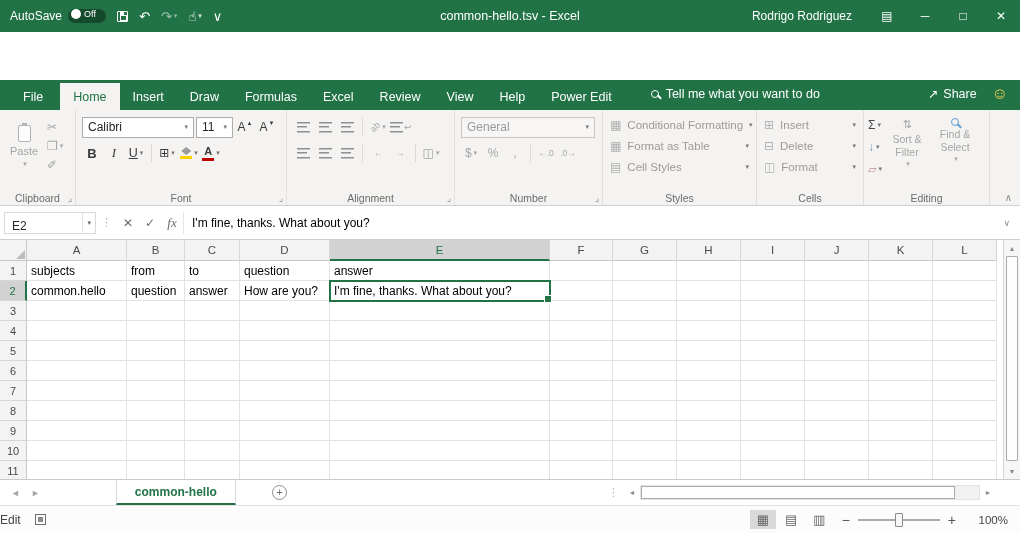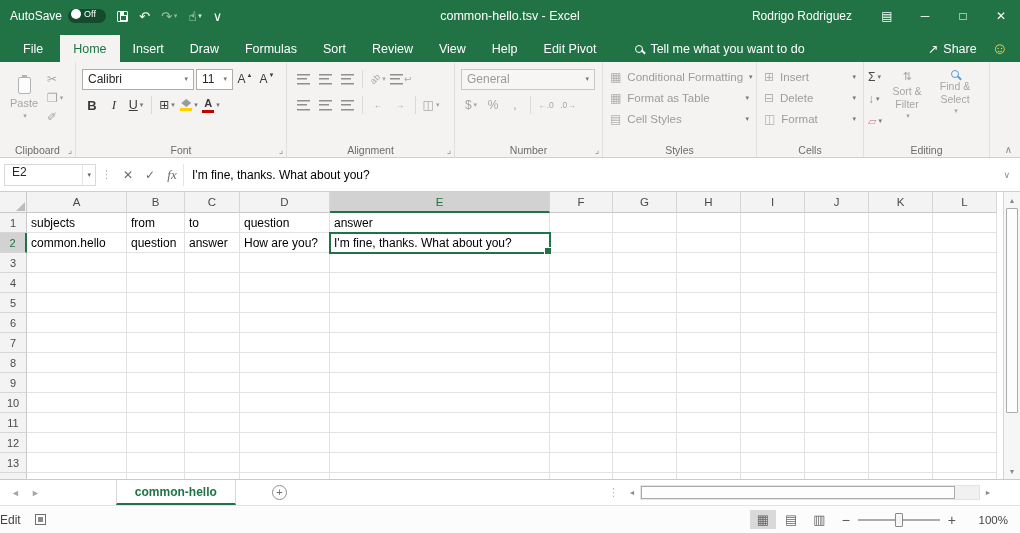--- a/index.html
+++ b/index.html
@@ -19,21 +19,21 @@
   .floppy{width:11px;height:11px;border:1.5px solid #fff;border-radius:1px;position:relative;display:inline-block;}
   .floppy::before{content:"";position:absolute;top:0;left:2px;width:4px;height:3px;background:#fff;}
   .floppy::after{content:"";position:absolute;bottom:0;left:2px;width:5px;height:3.5px;border:1px solid #fff;}
   .ddw{font-size:7px;opacity:.85;margin-left:1px;}
   .win-title{position:absolute;left:0;right:0;text-align:center;font-size:12.5px;color:#fff;}
   .tb-right{margin-left:auto;display:flex;align-items:center;height:100%;z-index:2;}
   .user-name{font-size:12px;margin-right:16px;}
   .tb-btn{width:38px;height:100%;display:flex;align-items:center;justify-content:center;font-size:12px;}
 
   
-  .tabrow{flex:0 0 30px;background:#217346;display:flex;align-items:flex-end;color:#fff;}
+  .tabrow{flex:0 0 30px;background:#217346;display:flex;color:#fff;margin-top:48px;}
   #ribbon-tabs{display:flex;align-items:flex-end;height:100%;padding-left:6px;}
   .rtab{padding:0 13px;height:27px;display:flex;align-items:center;font-size:12.5px;white-space:nowrap;}
   .rtab.file{padding:0 17px;}
   .rtab.active{background:#f4f3f1;color:#217346;}
   .tellme{display:flex;align-items:center;gap:7px;height:27px;margin-left:26px;font-size:12.5px;white-space:nowrap;}
   .mag{width:8px;height:8px;border:1.5px solid #fff;border-radius:50%;position:relative;display:inline-block;}
   .mag::after{content:"";position:absolute;width:5px;height:1.5px;background:#fff;transform:rotate(45deg);right:-4px;bottom:-1px;}
   .tabrow-right{margin-left:auto;display:flex;align-items:center;gap:15px;padding-right:12px;height:27px;}
   .share{display:flex;align-items:center;gap:5px;font-size:12.5px;}
   .smiley{font-size:16px;color:#ffd34d;line-height:1;}
@@ -86,21 +86,21 @@
   .eraser{color:#c98da0;font-size:11px;}
   .fillarrow{color:#7d9cc0;}
   .big2{width:46px;display:flex;flex-direction:column;align-items:center;justify-content:flex-start;font-size:10.5px;text-align:center;line-height:1.2;padding-top:4px;gap:2px;}
   .mag2{width:8px;height:8px;border:1.5px solid #5b9bd5;border-radius:50%;position:relative;display:inline-block;}
   .mag2::after{content:"";position:absolute;width:5px;height:1.5px;background:#5b9bd5;transform:rotate(45deg);right:-4px;bottom:-1px;}
   .sfglyph{font-size:11px;color:#8f8f8f;}
   .collapse-ribbon{position:absolute;right:8px;bottom:2px;font-size:10px;color:#8a8a8a;}
 
   
   .formula-row{flex:0 0 34px;background:#fff;border-bottom:1px solid #cfcfcf;display:flex;align-items:center;padding:0 4px;}
-  .name-box{width:92px;height:22px;border:1px solid #d9d9d9;display:flex;align-items:flex-start;padding-left:7px;font-size:12px;background:#fff;}
+  .name-box{width:92px;height:22px;border:1px solid #d9d9d9;display:flex;align-items:flex-end;padding-left:7px;font-size:12px;background:#fff;}
   .nb-dd{margin-left:auto;font-size:7px;color:#666;border-left:1px solid #e4e4e4;align-self:stretch;display:flex;align-items:center;padding:0 4px;}
   .fdots{color:#b0b0b0;font-size:11px;margin:0 5px;}
   .fx-btn{width:22px;height:22px;display:inline-flex;align-items:center;justify-content:center;font-size:12px;color:#6a6a6a;}
   .fx-btn i{font-family:"Liberation Serif",serif;font-size:13px;}
   .fx-field{flex:1;height:22px;border-left:1px solid #e4e4e4;display:flex;align-items:center;padding-left:8px;font-size:12px;color:#000;white-space:nowrap;overflow:hidden;}
   .fx-expand{font-size:9px;color:#8a8a8a;margin:0 6px;}
 
   
   .grid-wrap{flex:1;display:flex;overflow:hidden;background:#fff;}
   .grid{flex:1;overflow:hidden;}
@@ -196,25 +196,25 @@
     </div>
   </div>
 
   <div class="tabrow">
     <div id="ribbon-tabs">
         <div class="rtab file">File</div>
         <div class="rtab active">Home</div>
         <div class="rtab">Insert</div>
         <div class="rtab">Draw</div>
         <div class="rtab">Formulas</div>
-        <div class="rtab">Sort</div>
+        <div class="rtab">Excel</div>
         <div class="rtab">Review</div>
         <div class="rtab">View</div>
         <div class="rtab">Help</div>
-        <div class="rtab">Edit Pivot</div>
+        <div class="rtab">Power Edit</div>
       </div>
     <div class="tellme">
       <span class="mag"></span>
       <span>Tell me what you want to do</span>
     </div>
     <div class="tabrow-right">
       <span class="share">
         <span>↗</span>
         <span>Share</span>
       </span>

